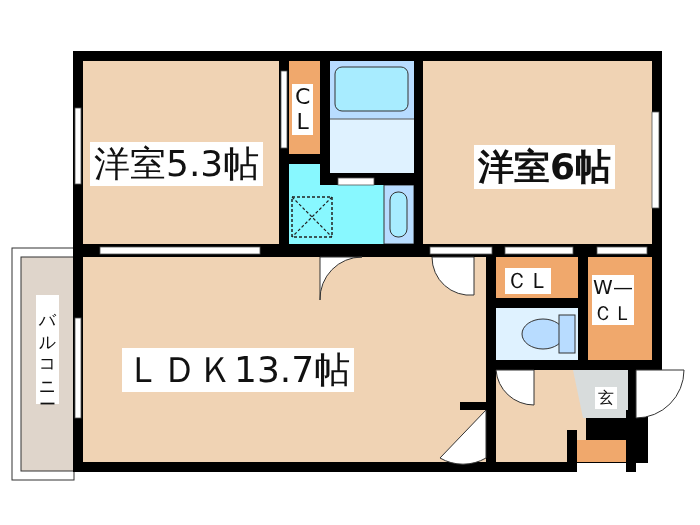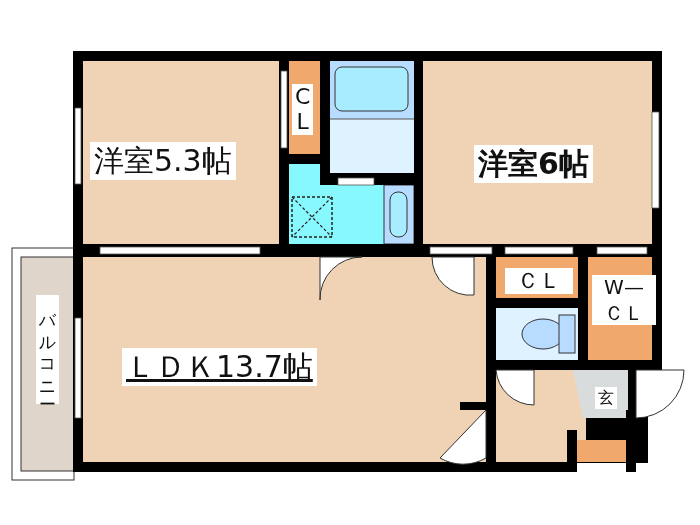--- a/index.html
+++ b/index.html
@@ -1,20 +1,20 @@
 <!DOCTYPE html>
 <html><head>
 <meta charset="utf-8">
 <style>
   html, body { margin:0; padding:0; background:#ffffff; }
   body { width:700px; height:525px; position:relative; overflow:hidden; font-family:"DejaVu Sans", sans-serif; }
   #plan { position:absolute; left:0; top:0; width:700px; height:525px; }
   .label { position:absolute; background:#ffffff; color:#111; line-height:1; white-space:nowrap; text-align:center; }
-  .room-big { font-size:30px; padding:4px 4px; }
-  .cl-small { font-size:22px; padding:2px 12px; }
+  .room-big { font-size:36px; padding:4px 4px; }
+  .cl-small { font-size:22px; padding:2px 1px; }
   .vert { writing-mode: vertical-rl; font-size:17px; padding:6px 3px; letter-spacing:4px; }
 </style>
 </head>
 <body>
 
 <svg id="plan" viewBox="0 0 700 525">
 
   <g>
     <rect x="12" y="248" width="62" height="232" fill="#ffffff" stroke="#333" stroke-width="1"></rect>
     <rect x="21" y="257" width="54" height="214" fill="#dfd5cb" stroke="#333" stroke-width="1"></rect>
@@ -97,21 +97,21 @@
     <path d="M320,257 L320,300 A42,42 0 0 1 362,257 Z" transform="translate(0,0)"></path>
     <path d="M432,257 L474,257 L474,295 A38,38 0 0 1 432,257 Z"></path>
     <path d="M496,370 L534,370 L534,405 A38,38 0 0 1 496,370 Z"></path>
     <path d="M486,410 L486,458 A46,46 0 0 1 440,458 Z" transform="translate(0,0)"></path>
     <path d="M636,370 L684,370 A48,48 0 0 1 636,418 Z"></path>
   </g>
 </svg>
 
 <div class="label room-big" style="left:90px; top:142px;">洋室5.3帖</div>
 <div class="label room-big" style="left:474px; top:145px;font-weight:bold;">洋室6帖</div>
-<div class="label room-big" style="left:122px; top:348px;text-decoration:underline;">ＬＤＫ13.7帖</div>
+<div class="label room-big" style="left:122px; top:348px;">ＬＤＫ13.7帖</div>
 
 <div class="label cl-small" style="left:292px; top:84px; padding:2px 3px;">
   <div>C</div>
   <div style="margin-top:3px;">L</div>
 </div>
 
 <div class="label cl-small" style="left:505px; top:268px;">ＣＬ</div>
 
 <div class="label cl-small" style="left:592px; top:275px; font-size:20px;">
   <div>W—</div>

